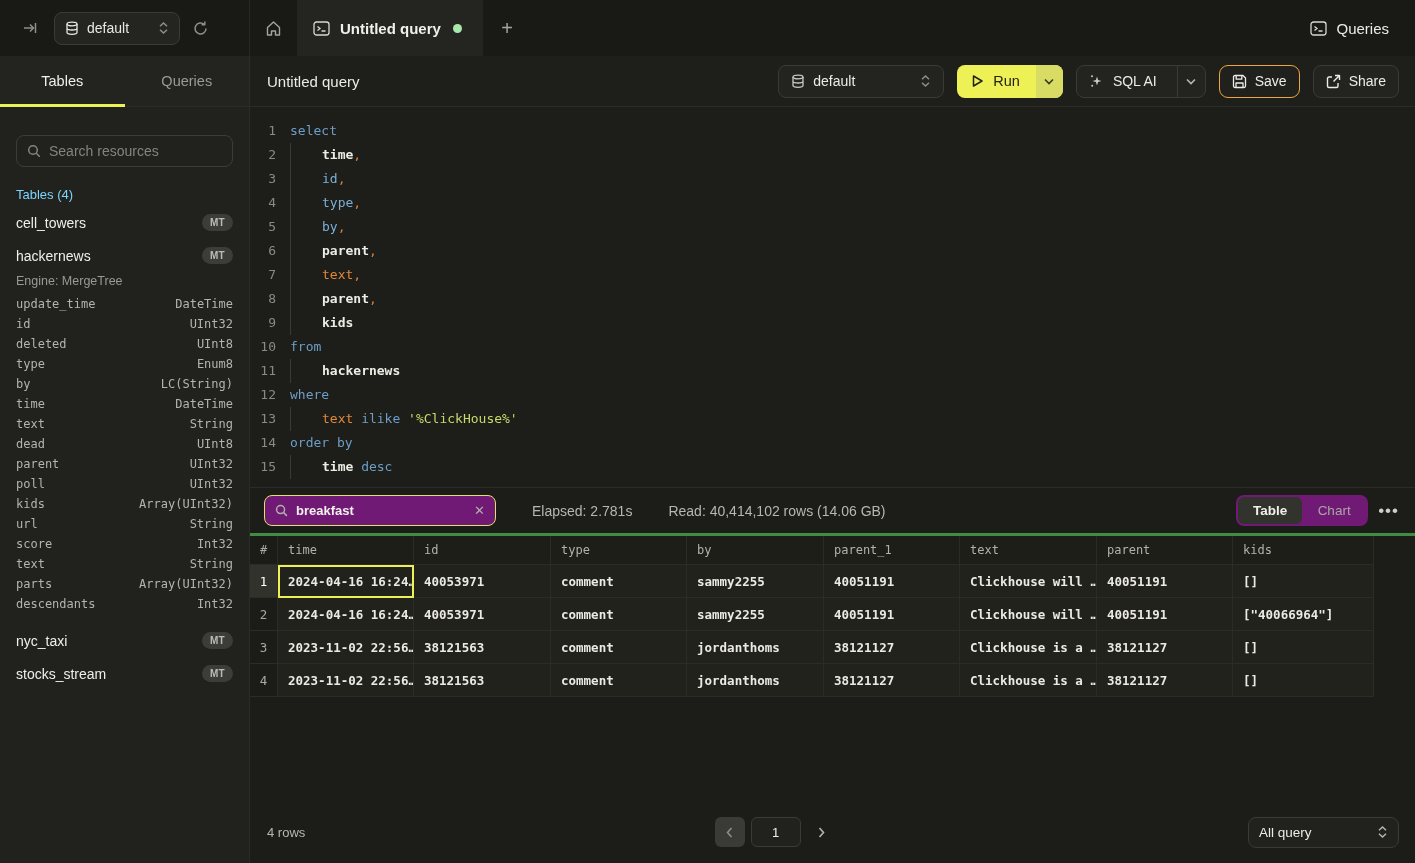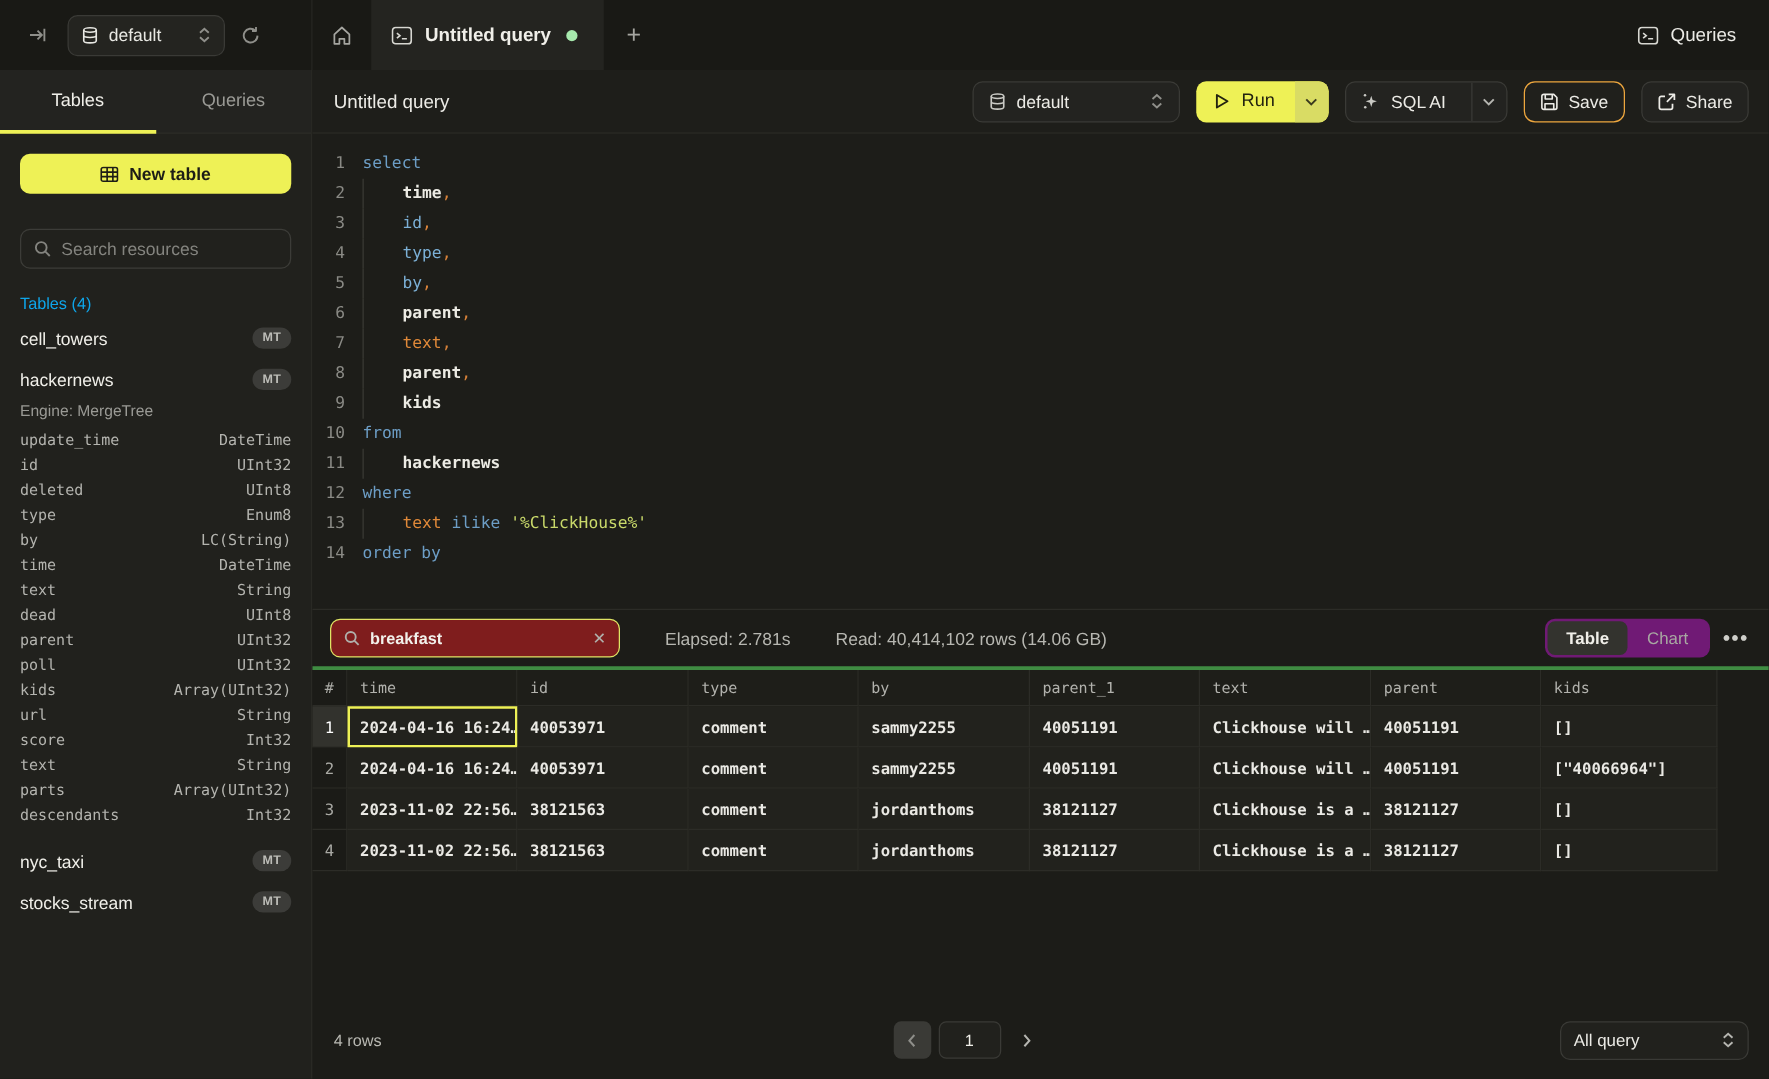--- a/index.html
+++ b/index.html
@@ -34,21 +34,21 @@
   
   .side-tabs { height:51px; display:flex; border-bottom:1px solid #2c2c27; background:#232320; }
   .side-tab { flex:1; background:none; border:none; font-size:14.5px; color:#9a9a95; cursor:pointer; position:relative; }
   .side-tab.active { color:#f0efe9; font-weight:500; }
   .side-tab.active::after { content:""; position:absolute; left:0; right:0; bottom:-1px; height:3px; background:#eef156; }
   .new-table-btn { margin:16px 16px 0; height:32px; background:#eef156; color:#1d1d16; border:none; border-radius:8px;
     font-size:14px; font-weight:600; display:flex; align-items:center; justify-content:center; gap:8px; cursor:pointer; }
   .side-search { margin:28px 16px 0; height:32px; border:1px solid #3c3c38; border-radius:8px; display:flex; align-items:center; padding:0 10px; gap:8px; }
   .side-search input { flex:1; background:none; border:none; outline:none; color:#e8e8e3; font-size:14px; font-family:"Liberation Sans",sans-serif; }
   .side-search input::placeholder { color:#84847f; }
-  .side-section { margin:20px 16px 4px; font-size:13px; color:#0ea5e9; }
+  .side-section { margin:20px 16px 4px; font-size:13px; color:#7dd3fc; }
   .tbl-list { overflow:hidden; }
   .tbl-item { height:33px; display:flex; align-items:center; justify-content:space-between; padding:0 16px; cursor:pointer; }
   .tbl-item .nm { font-size:14px; font-weight:500; color:#f0efe9; }
   .badge { background:#3c3c39; color:#bcbcb7; border-radius:9px; font-size:10px; font-weight:600; padding:3px 8px; letter-spacing:.3px; }
   .engine-line { padding:2px 16px 6px; font-size:12.5px; color:#9a9a95; }
   .col-row { height:20px; display:flex; align-items:center; justify-content:space-between; padding:0 16px;
     font-family:"DejaVu Sans Mono",monospace; font-size:12px; color:#b4b4af; }
   .cols-wrap { padding-bottom:10px; }
 
   
@@ -78,21 +78,21 @@
   .tok-kw { color:#6d9ec6; }
   .tok-ident { color:#ecebe4; font-weight:700; }
   .tok-col { color:#7cb0d6; }
   .tok-field { color:#e08939; }
   .tok-punct { color:#d8823a; }
   .tok-str { color:#c9d96a; }
   .tok-plain { color:#ecebe4; }
 
   
   .res-toolbar { height:46px; border-top:1px solid #2c2c27; display:flex; align-items:center; background:#1c1c18; }
-  .res-search { margin-left:14px; width:232px; height:31px; border:1.5px solid #dfe464; border-radius:8px; background:#7f1d1d;
+  .res-search { margin-left:14px; width:232px; height:31px; border:1.5px solid #dfe464; border-radius:8px; background:#701a75;
     display:flex; align-items:center; padding:0 10px; gap:8px; }
   .res-search input { flex:1; min-width:0; background:none; border:none; outline:none; color:#f2f1eb;
     font-size:13px; font-weight:700; font-family:"Liberation Sans",sans-serif; }
   .res-search .clear { background:none; border:none; color:#b0b0ab; font-size:13px; cursor:pointer; }
   .stat { color:#b7b7b1; font-size:14px; margin-left:36px; }
   .res-spacer { flex:1; }
   .segmented { display:flex; background:#701a75; border-radius:8px; height:31px; padding:2px; }
   .seg { width:64px; display:flex; align-items:center; justify-content:center; font-size:13.5px; color:#a8a8a2;
     border:none; background:none; border-radius:6px; cursor:pointer; }
   .seg.active { background:#33332e; color:#f0efe9; font-weight:600; }
@@ -194,29 +194,20 @@
   </button>
 </div>
 
 <div class="main">
 
   <div class="sidebar">
     <div class="side-tabs">
       <button class="side-tab active">Tables</button>
       <button class="side-tab">Queries</button>
     </div>
-    <button class="new-table-btn">
-      <span>
-        <svg width="15" height="13" viewBox="0 0 15 13" fill="none" stroke="#1d1d16" stroke-width="1.3">
-            <rect x="1" y="1" width="13" height="11" rx="1.5"></rect>
-            <path d="M1 4.7h13M1 8.3h13M5.7 1v11M10.3 1v11"></path>
-          </svg>
-      </span>
-      <span>New table</span>
-    </button>
     <div class="side-search">
       <span>
         <svg width="14" height="14" viewBox="0 0 14 14" fill="none" stroke="#84847f" stroke-width="1.5">
             <circle cx="6" cy="6" r="4.3"></circle>
             <path d="M9.3 9.3 12.8 12.8"></path>
           </svg>
       </span>
       <input placeholder="Search resources" style="">
     </div>
     <div class="side-section">Tables (4)</div>
@@ -434,20 +425,24 @@
             <div class="codecell"><span class="tok-kw">where</span></div>
           </div>
           <div class="eline">
             <span class="gutter">13</span>
             <div class="codecell ind"><span class="tok-field">text</span><span class="tok-plain"> </span><span class="tok-kw">ilike</span><span class="tok-plain"> </span><span class="tok-str">'%ClickHouse%'</span></div>
           </div>
           <div class="eline">
             <span class="gutter">14</span>
             <div class="codecell"><span class="tok-kw">order by</span></div>
           </div>
+          <div class="eline">
+            <span class="gutter">15</span>
+            <div class="codecell ind"><span class="tok-ident">time</span><span class="tok-plain"> </span><span class="tok-kw">desc</span></div>
+          </div>
         </div>
     </div>
 
     <div class="res-toolbar">
       <div class="res-search">
         <span>
           <svg width="13" height="13" viewBox="0 0 14 14" fill="none" stroke="#b0b0ab" stroke-width="1.6">
               <circle cx="6" cy="6" r="4.3"></circle>
               <path d="M9.3 9.3 12.8 12.8"></path>
             </svg>

